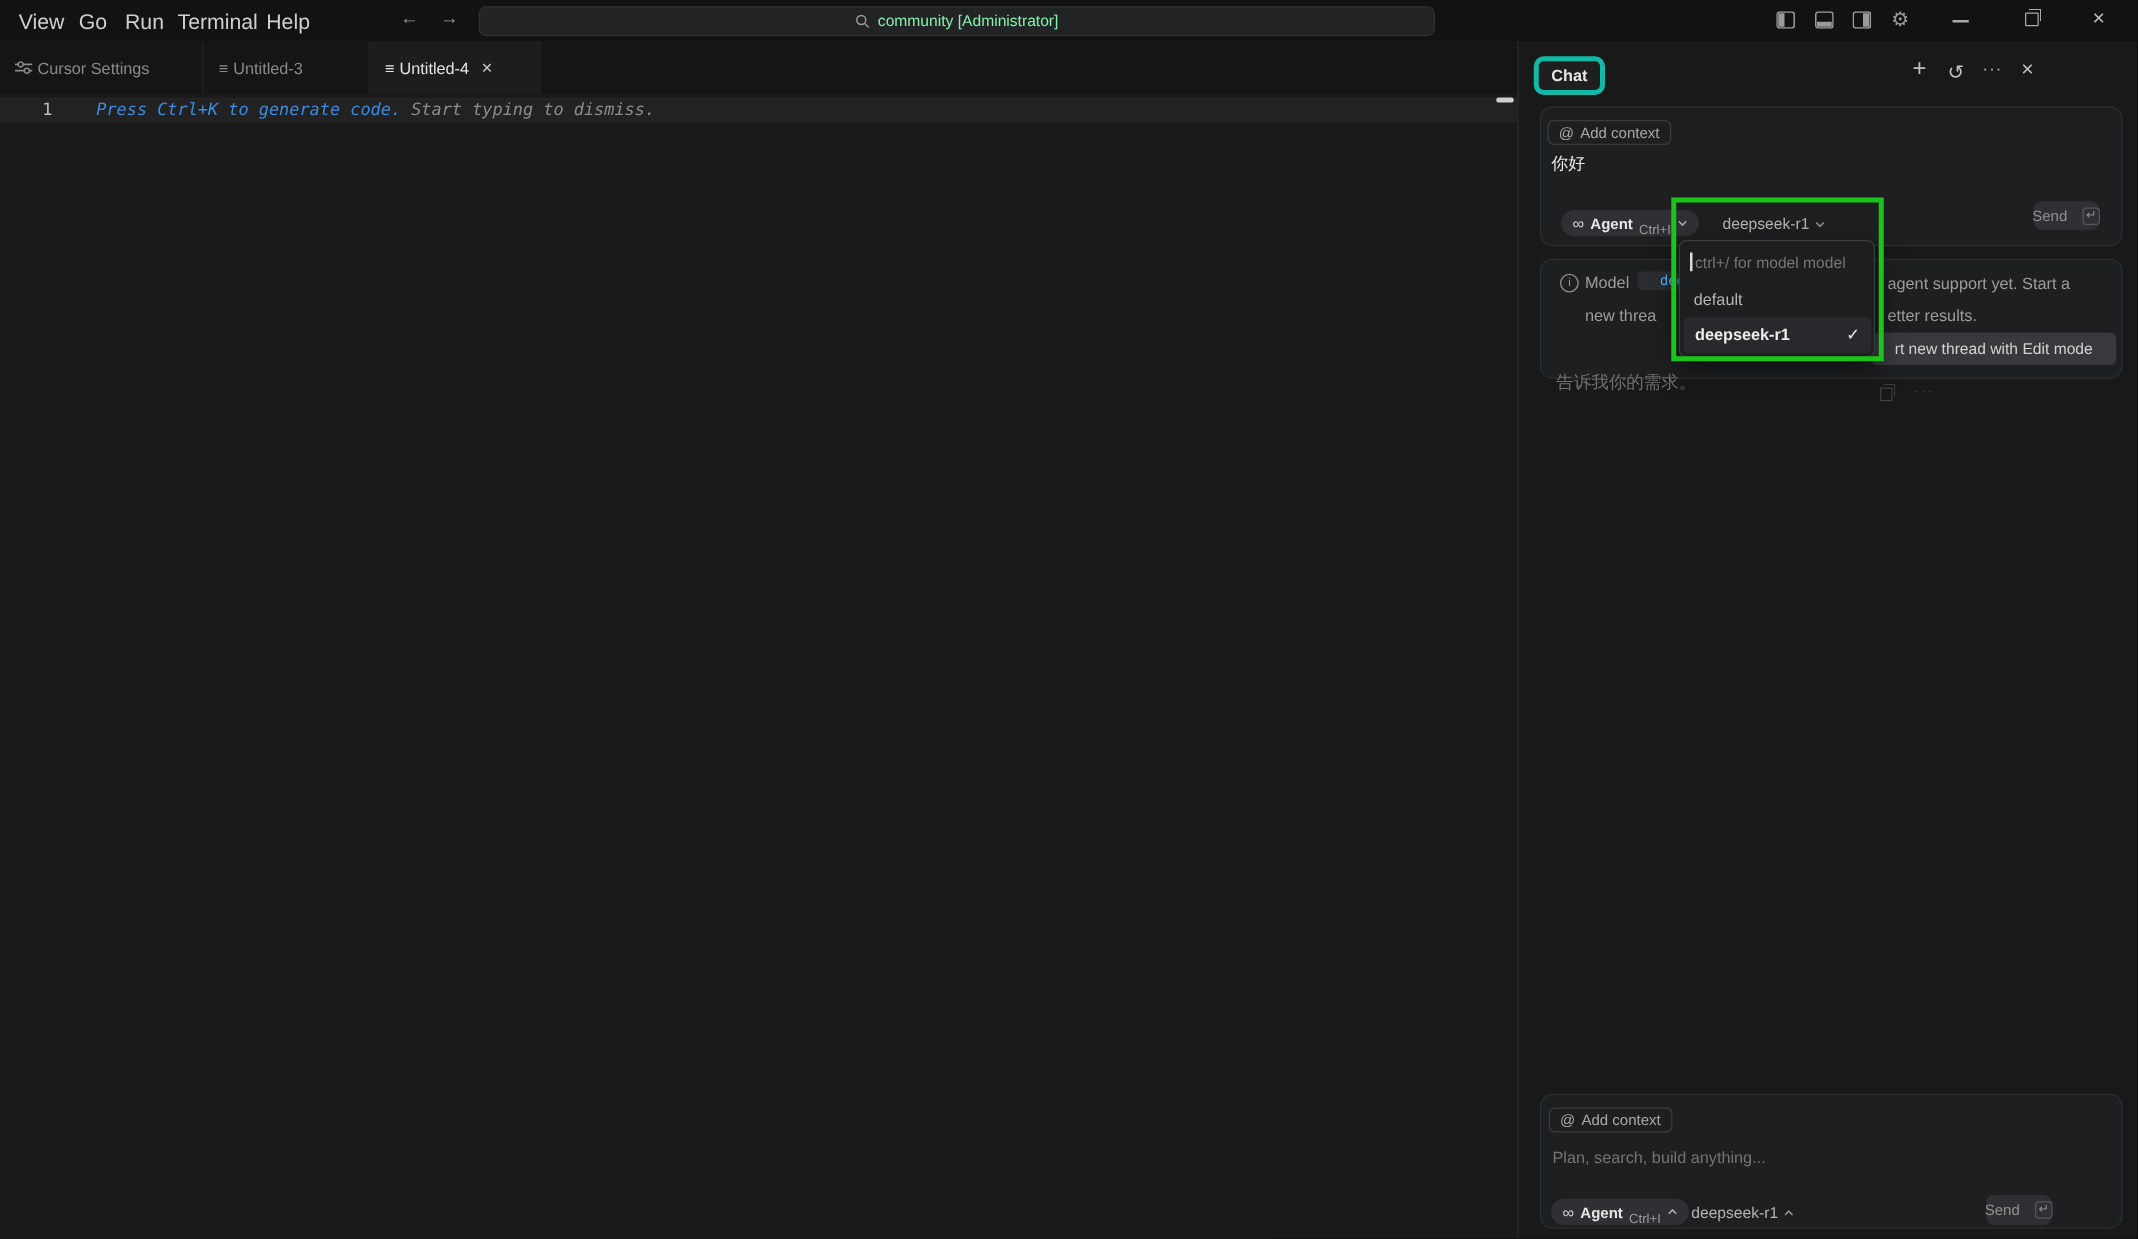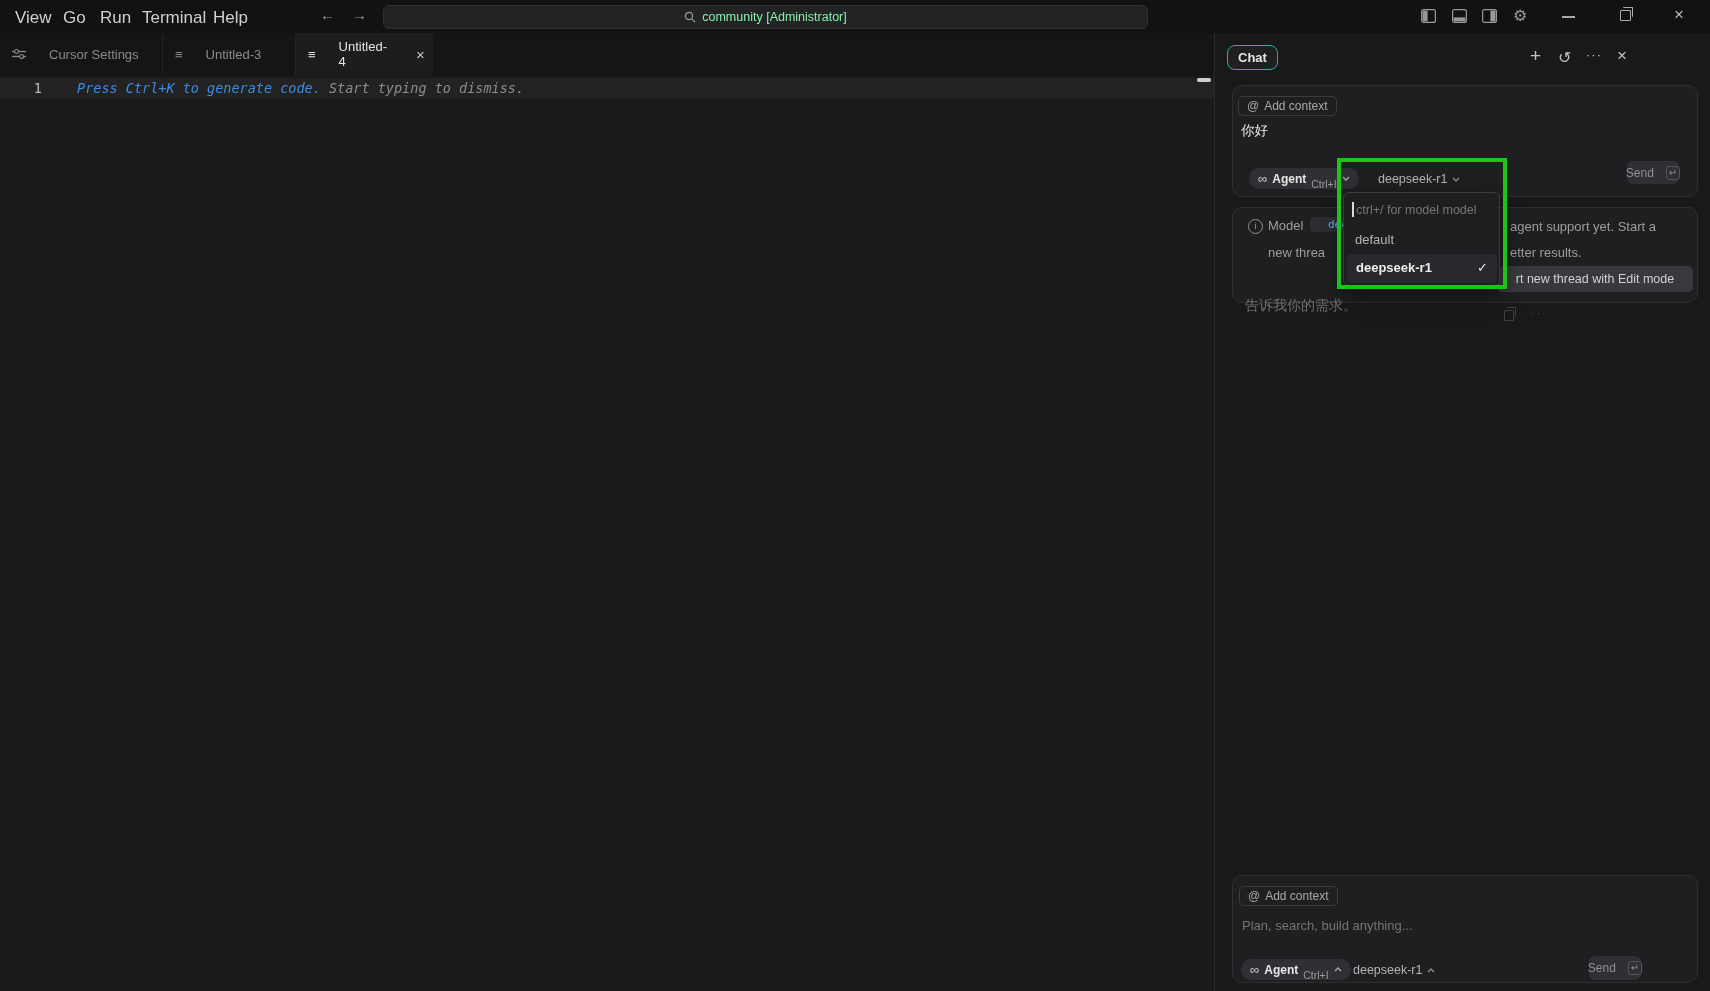--- a/index.html
+++ b/index.html
@@ -15,39 +15,39 @@
              gap:6px;color:#86efac;font-size:12.5px;}
   .tb-ico{position:absolute;color:#9a9a9a;}
   .win-min{position:absolute;left:1562px;top:16px;width:13px;height:1.5px;background:#aaa;}
   .win-restore{position:absolute;left:1620px;top:10px;width:9px;height:9px;border:1.2px solid #aaa;border-radius:1px;}
   .win-restore::before{content:"";position:absolute;left:2px;top:-4px;width:9px;height:9px;
              border:1.2px solid #aaa;border-left:none;border-bottom:none;border-radius:1px;}
   .win-close{position:absolute;left:1674px;top:5px;font-size:17px;color:#bbb;}
   .layout-ico{position:absolute;top:9px;}
   
   .tabbar{position:absolute;left:0;top:33px;width:1214px;height:42px;background:#151516;}
-  .tab{position:absolute;top:0;height:42px;display:flex;align-items:center;gap:23px;font-size:13px;
+  .tab{position:absolute;top:0;height:42px;display:flex;align-items:center;gap:4px;font-size:13px;
        box-sizing:border-box;padding:0 12px;}
   .tab-inactive{color:#8a8a8a;border-right:1px solid #232324;}
   .tab-active{background:#1d1d1e;color:#e4e4e4;}
   .file-ico{font-size:13px;}
   .tab-close{font-size:15px;margin-left:6px;color:#c9c9c9;}
   .editor-actions{position:absolute;top:46px;color:#a8a8a8;}
   
   .editor{position:absolute;left:0;top:75px;width:1214px;height:916px;background:#1a1a1b;}
   .cur-line{position:absolute;left:0;top:3px;width:1214px;height:20px;background:rgba(255,255,255,.035);}
   .scroll-dash{position:absolute;left:1197px;top:3px;width:14px;height:4px;background:#cfcfcf;border-radius:2px;}
   .gutter{position:absolute;left:22px;top:5px;width:20px;text-align:right;
           font-family:"DejaVu Sans Mono",monospace;font-size:13.5px;color:#bdbdbd;}
   .codeline{position:absolute;left:77px;top:5px;font-family:"DejaVu Sans Mono",monospace;
             font-size:13.5px;font-style:italic;white-space:pre;}
   
   .chatpanel{position:absolute;left:1214px;top:33px;width:496px;height:958px;background:#19191a;
              border-left:1px solid #2a2a2b;box-sizing:border-box;}
-  .chat-tab{position:absolute;left:1227px;top:45px;padding:4px 10px;background:#1f1f20;border:1px solid #14b8a6;
+  .chat-tab{position:absolute;left:1227px;top:45px;padding:4px 10px;background:#1f1f20;border:4px solid #14b8a6;
             border-radius:8px;font-size:13px;font-weight:600;color:#e6e6e6;}
   .hdr-ico{position:absolute;color:#c0c0c0;}
   .card{position:absolute;left:1232px;width:466px;background:#1e1f21;border:1px solid #2e2f31;
         border-radius:10px;box-sizing:border-box;}
   .ctx-chip{position:absolute;display:inline-flex;align-items:center;gap:5px;border:1px solid #3a3b3d;
             border-radius:5px;padding:2px 8px;font-size:12px;color:#a8a8a8;}
   .pill{position:absolute;display:inline-flex;align-items:center;gap:5px;height:21px;background:#2e3034;
         border-radius:11px;padding:0 9px;}
   .pill .inf{font-size:13px;color:#d0d0d0;line-height:1;}
   .pill .ag{font-size:12px;font-weight:700;color:#e6e6e6;}

